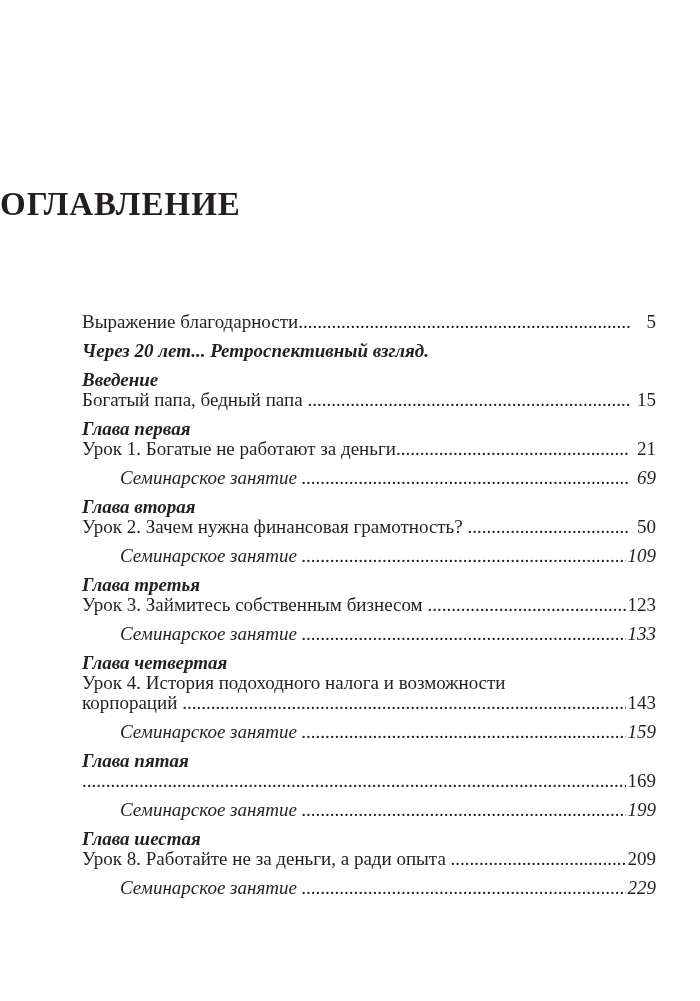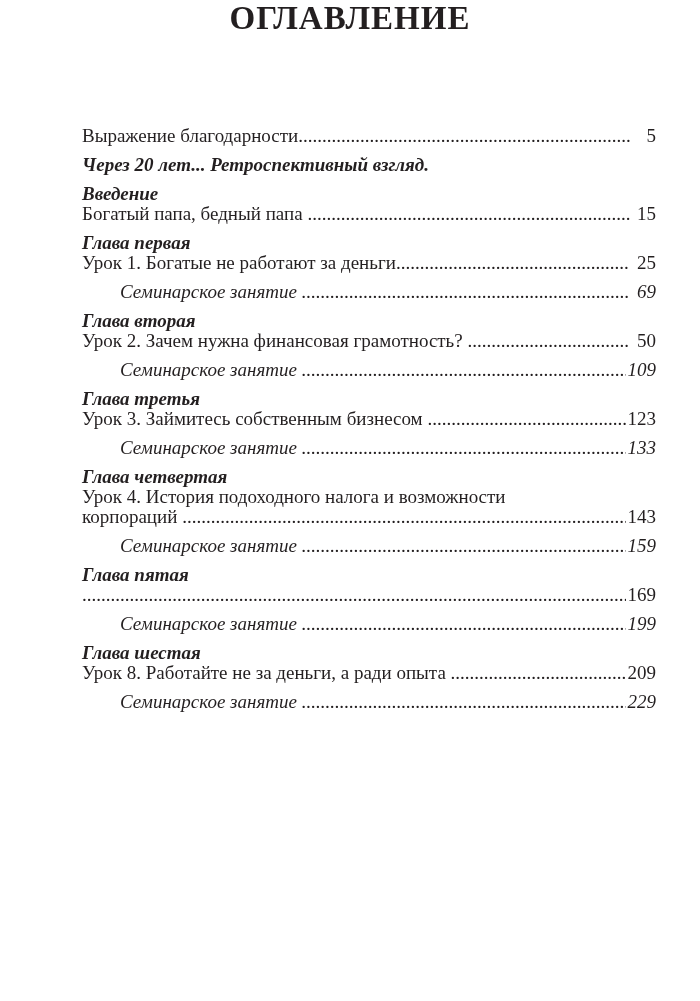--- a/index.html
+++ b/index.html
@@ -7,21 +7,21 @@
     position: relative;
     width: 700px;
     height: 1001px;
     background: #ffffff;
     overflow: hidden;
     font-family: "Liberation Serif", serif;
     color: #231f20;
   }
   .title {
     margin: 0;
-    text-align: center;
+    padding-top: 186px;
     font-family: "Liberation Serif", serif;
     font-size: 33px;
     font-weight: bold;
     line-height: 36px;
     letter-spacing: 1px;
     color: #231f20;
   }
   .toc {
     margin-top: 90px;
     padding-left: 82px;
@@ -91,21 +91,21 @@
       <span class="pg">15</span>
     </div>
 
     <div class="row heading">
       <span class="t">Глава первая</span>
     </div>
 
     <div class="row entry">
       <span class="t">Урок 1. Богатые не работают за деньги</span>
       <span class="leader"></span>
-      <span class="pg">25</span>
+      <span class="pg">21</span>
     </div>
 
     <div class="row sub">
       <span class="t">Семинарское занятие </span>
       <span class="leader"></span>
       <span class="pg">69</span>
     </div>
 
     <div class="row heading">
       <span class="t">Глава вторая</span>

